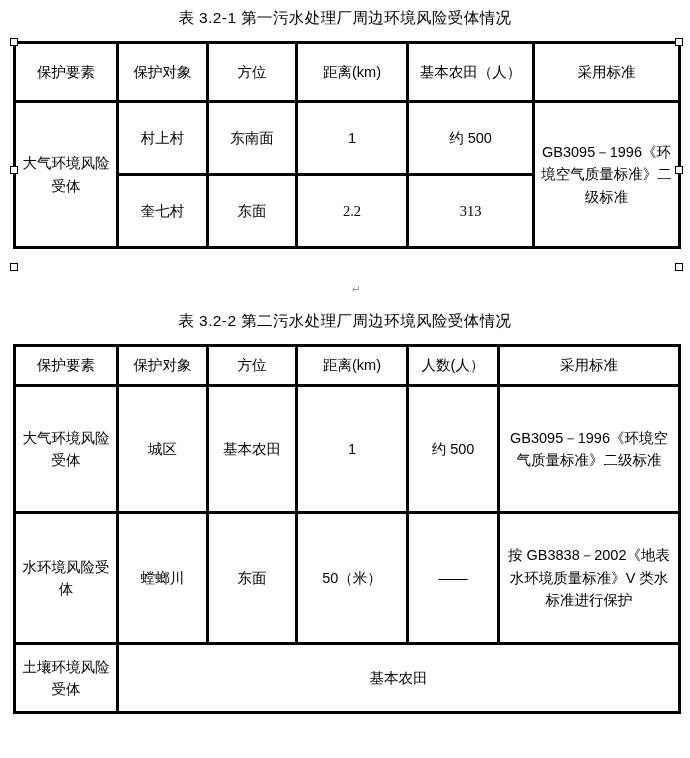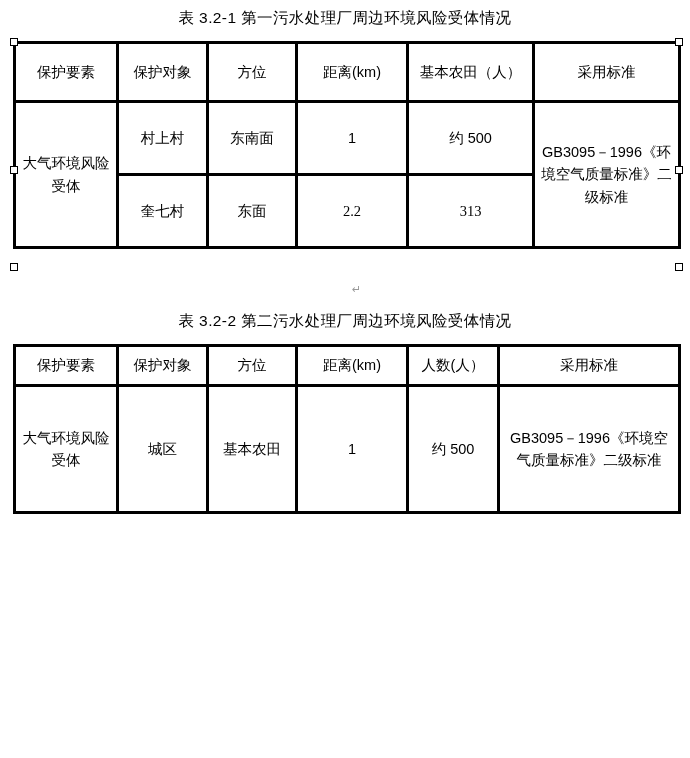--- a/index.html
+++ b/index.html
@@ -168,16 +168,28 @@
         <td>采用标准</td>
       </tr>
       <tr class="t2-r1">
         <td>大气环境风险受体</td>
         <td>城区</td>
         <td>基本农田</td>
         <td>1</td>
         <td>约 500</td>
         <td>GB3095－1996《环境空气质量标准》二级标准</td>
       </tr>
+      <tr class="t2-r2">
+        <td>水环境风险受体</td>
+        <td>螳螂川</td>
+        <td>东面</td>
+        <td>50（米）</td>
+        <td>——</td>
+        <td>按 GB3838－2002《地表水环境质量标准》V 类水标准进行保护</td>
+      </tr>
+      <tr class="t2-r3">
+        <td>土壤环境风险受体</td>
+        <td colspan="5">基本农田</td>
+      </tr>
     </tbody>
   </table>
 
 </div>
 
 </body></html>

